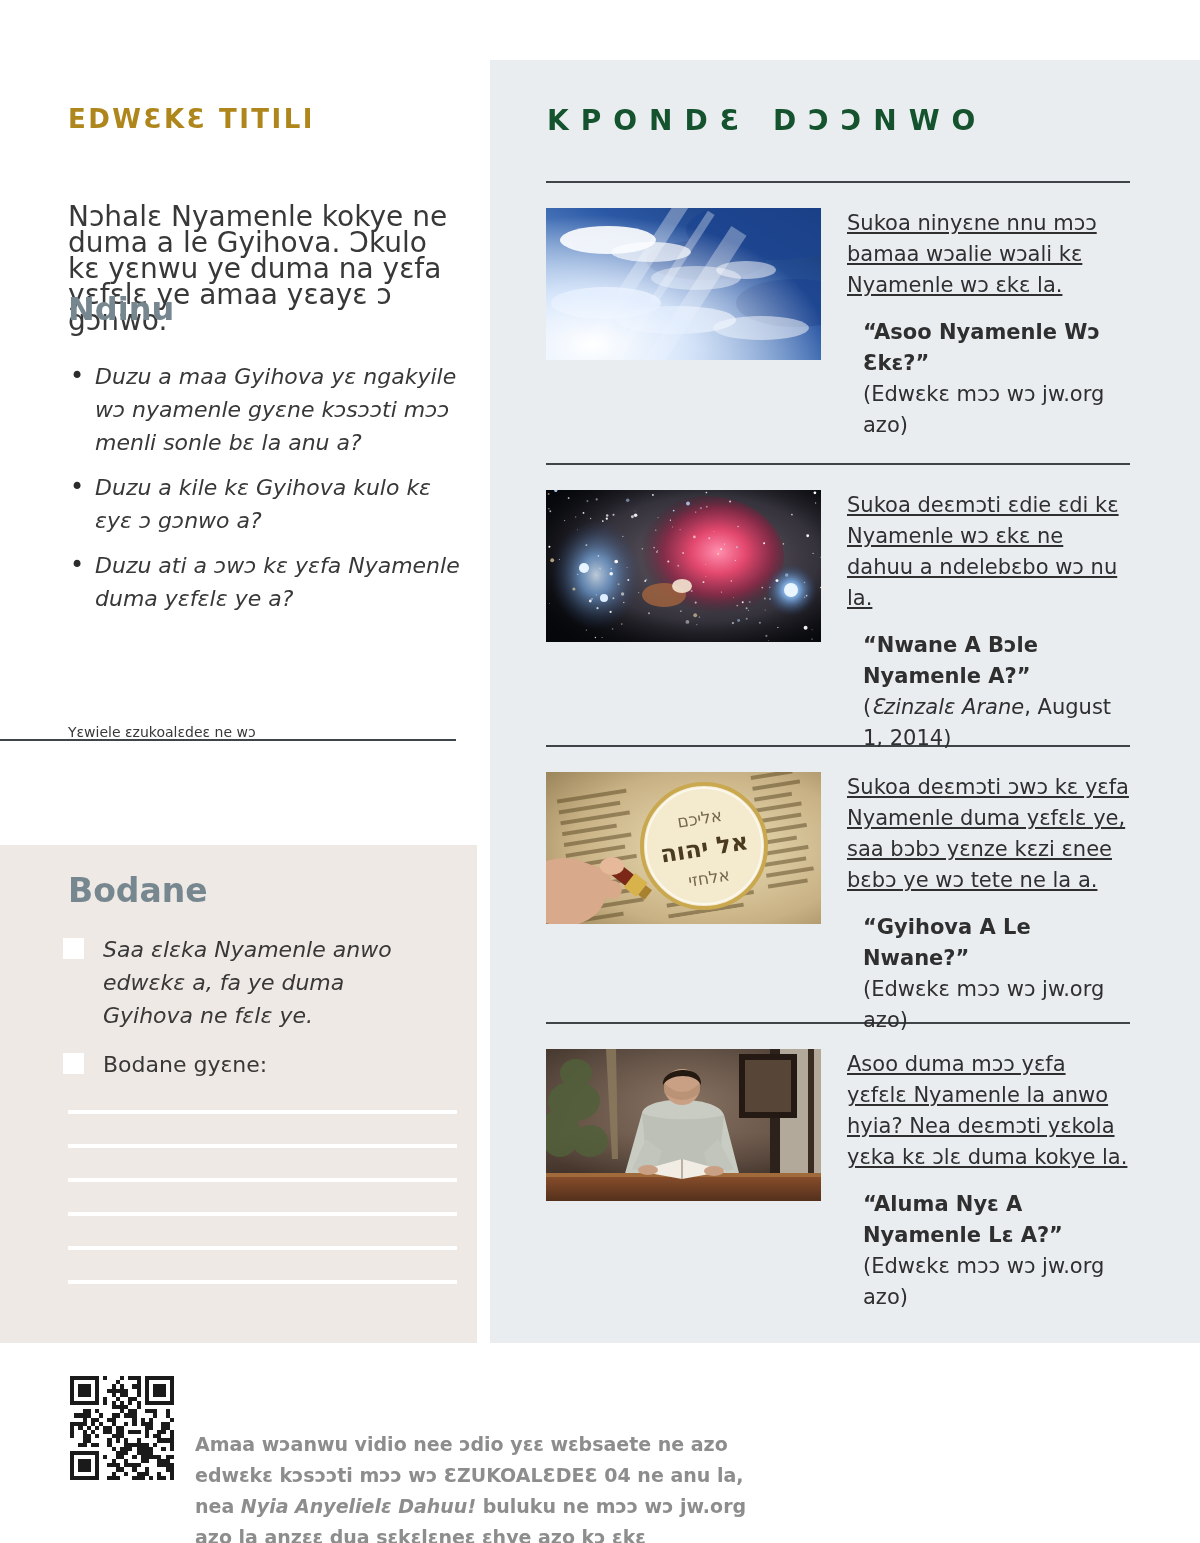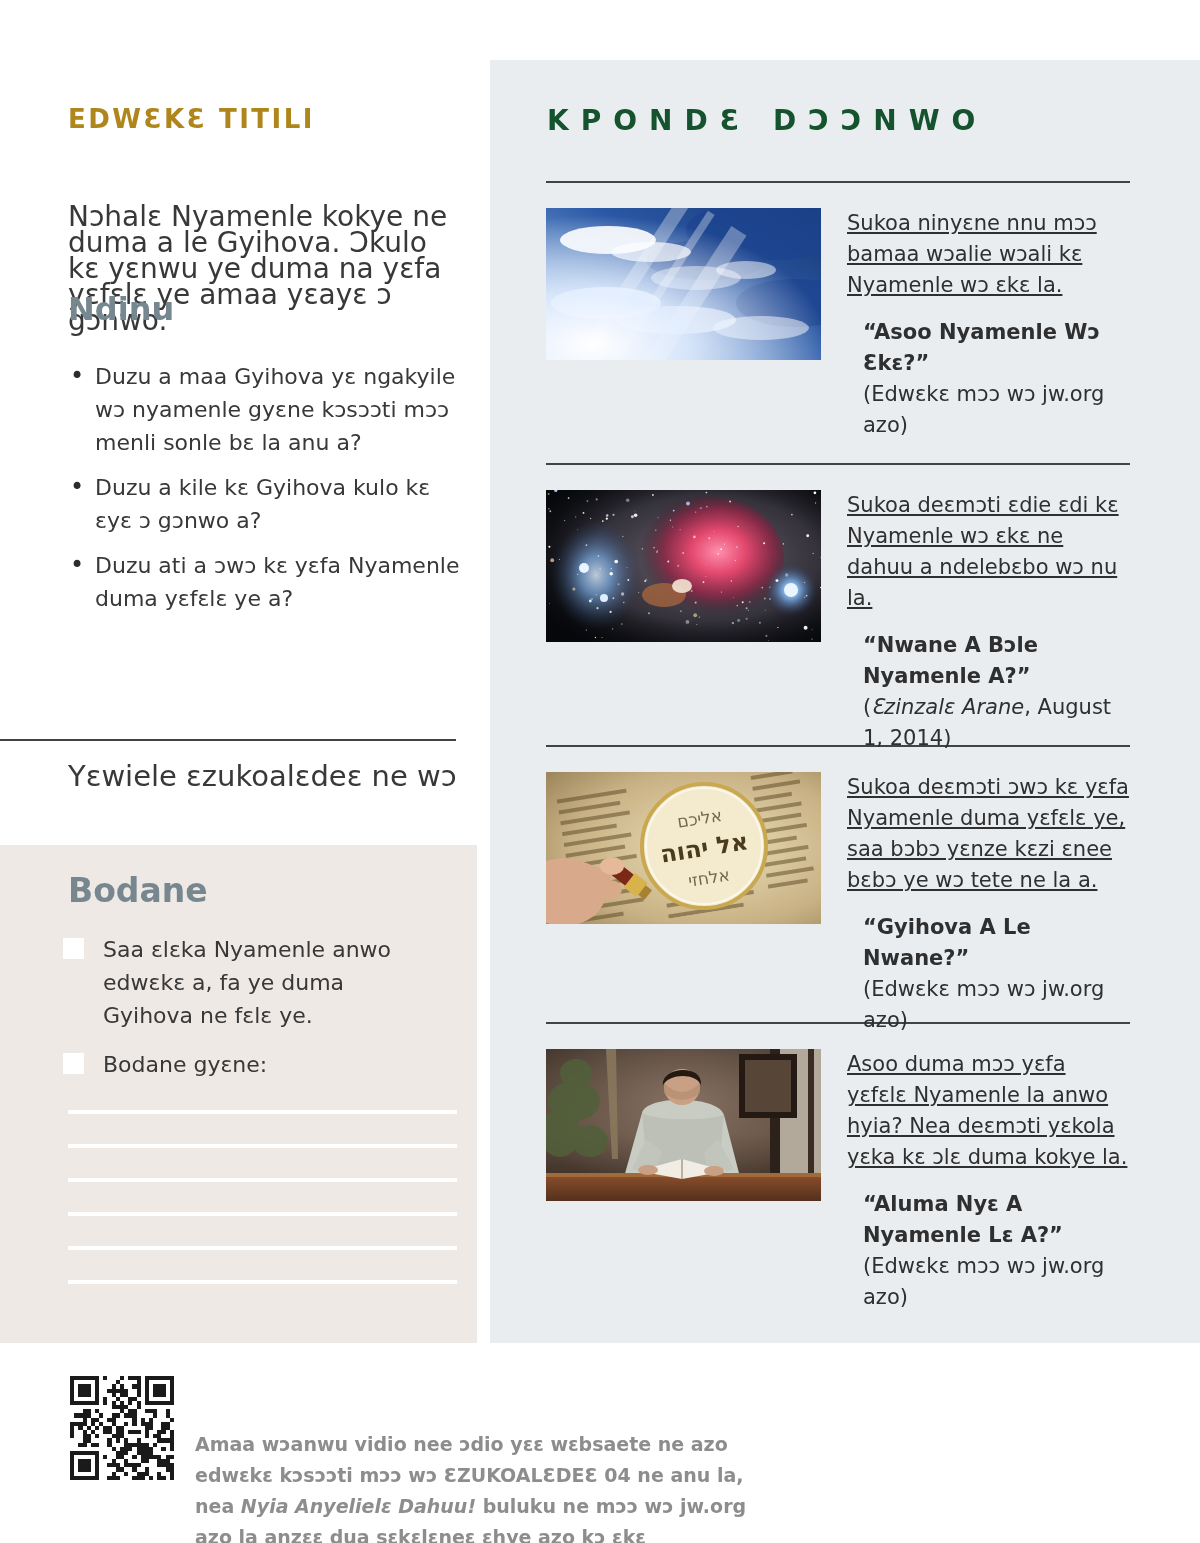--- a/index.html
+++ b/index.html
@@ -4,32 +4,32 @@
 <style>
   html,body{margin:0;padding:0;background:#ffffff;}
   #page{
     position:relative;width:1200px;height:1543px;background:#ffffff;overflow:hidden;
     font-family:"DejaVu Sans","Liberation Sans",sans-serif;color:#383838;
   }
   
   #kicker{position:absolute;left:68px;top:104px;font-size:26px;font-weight:700;letter-spacing:2.5px;color:#ae861b;}
   #intro{position:absolute;left:68px;top:176px;width:398px;font-size:28px;line-height:26px;}
   #q-heading{position:absolute;left:68px;top:290px;font-size:32px;font-weight:700;color:#76878f;text-align:center;}
-  #q-list{position:absolute;left:68px;top:360px;width:392px;margin:0;padding:0;list-style:none;}
+  #q-list{position:absolute;left:68px;top:360px;width:392px;margin:0;padding:0;list-style:none;font-style:italic;}
   #q-list li{position:relative;padding-left:27px;margin-bottom:12px;font-size:22px;line-height:33px;}
   #q-list li::before{content:"•";position:absolute;left:2px;top:0;font-size:24px;color:#2c2c2c;}
   #left-rule{position:absolute;left:0;top:739px;width:456px;height:2px;background:#3f4448;}
-  #wrapup{position:absolute;left:68px;top:760px;width:390px;font-size:29px;line-height:33px;}
+  #wrapup{position:absolute;left:68px;top:716px;width:390px;font-size:14px;line-height:33px;}
   
   #songs-box{position:absolute;left:0;top:845px;width:457px;height:498px;background:#efe9e5;padding-left:20px;}
   #songs-heading{position:absolute;left:68px;top:26px;font-size:33px;font-weight:700;color:#76878f;}
   .song-item{position:absolute;left:63px;width:345px;font-size:22px;line-height:33px;}
   .song-item .checkbox{position:absolute;left:0;top:5px;width:21px;height:21px;background:#ffffff;}
   .song-item .song-text{display:block;padding-left:40px;}
-  #song-1{top:88px;}
+  #song-1{top:88px;font-style:italic;}
   #song-2{top:203px;}
   .write-line{position:absolute;left:68px;width:389px;height:4px;background:#ffffff;}
   
   #qr{position:absolute;left:66px;top:1372px;width:112px;height:112px;}
   #footer-text{position:absolute;left:195px;top:1410px;width:584px;font-size:19px;line-height:31px;font-weight:700;color:#8d8d8d;}
   #footer-text .it{font-style:italic;}
   
   #right-col{position:absolute;left:490px;top:60px;width:710px;height:1283px;background:#e9edf0;}
   #right-heading{position:absolute;left:57px;top:44px;font-size:28px;font-weight:700;letter-spacing:12px;color:#14532d;white-space:nowrap;}
   #entries{position:absolute;left:56px;top:121px;width:584px;}

